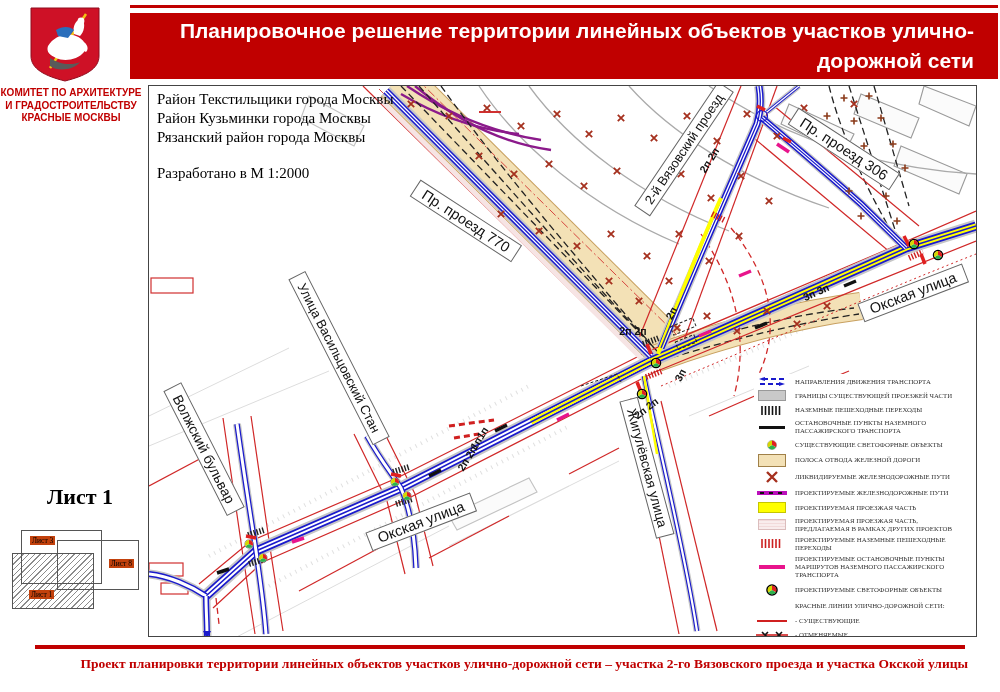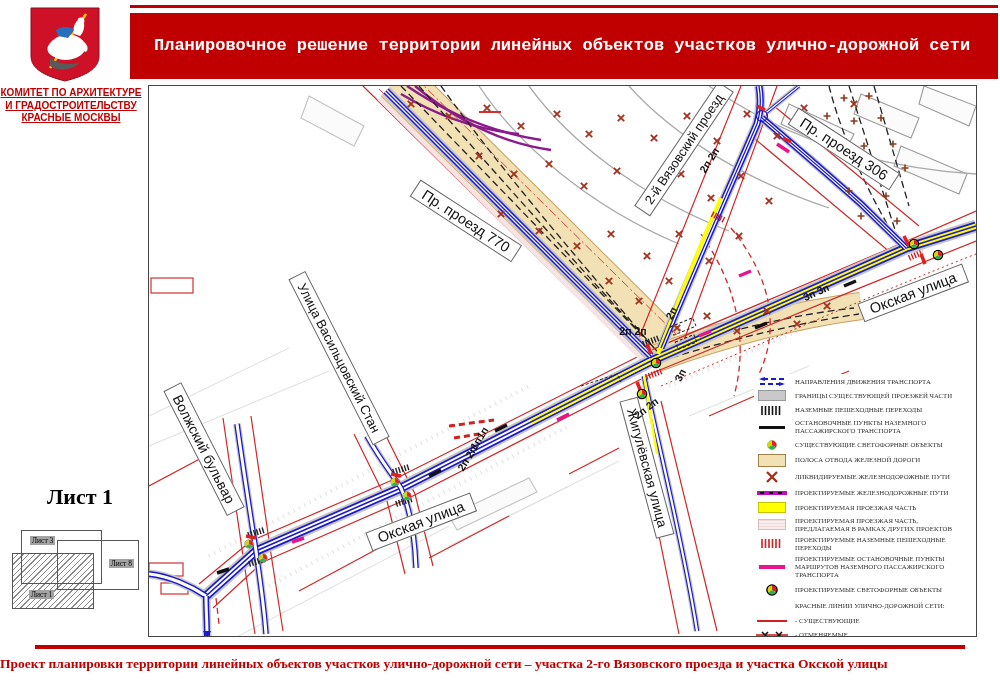--- a/index.html
+++ b/index.html
@@ -2,25 +2,25 @@
 <html lang="ru"><head>
 <meta charset="utf-8">
 <style>
   html,body{margin:0;padding:0;}
   body{width:1000px;height:692px;position:relative;background:#fff;overflow:hidden;
        font-family:"Liberation Sans",sans-serif;}
   
   .top-rule{position:absolute;left:130px;top:5px;width:868px;height:2.5px;background:#C00000;}
   .banner{position:absolute;left:130px;top:13px;width:868px;height:66px;background:#C00000;
           display:flex;align-items:center;justify-content:center;}
-  .banner-title{width:820px;text-align:left;color:#fff;font-family:Liberation Mono, monospace;
-          font-weight:bold;font-size:17px;line-height:30px;}
+  .banner-title{width:820px;text-align:right;color:#fff;font-family:Liberation Sans, sans-serif;
+          font-weight:bold;font-size:21px;line-height:30px;}
   .emblem{position:absolute;left:28px;top:6px;}
   .committee{position:absolute;left:0px;top:87px;width:142px;text-align:center;color:#C00000;
-          font-weight:bold;font-size:10px;line-height:12.5px;text-decoration:underline;}
+          font-weight:bold;font-size:10px;line-height:12.5px;}
   
   .map{position:absolute;left:148px;top:85px;width:827px;height:550px;border:1px solid #444;
        background:#fff;overflow:hidden;}
   .map svg.draw{position:absolute;left:0;top:0;}
   .districts{position:absolute;left:8px;top:4px;font-family:"Liberation Serif",serif;
        font-size:15px;line-height:19px;color:#000;}
   .scale-note{margin-top:17px;}
   .slabel{position:absolute;transform:translate(-50%,-50%) rotate(var(--r));background:#fff;
        border:1px solid #666;padding:1px 9px;font-size:14px;color:#111;white-space:nowrap;}
   .lane{position:absolute;transform:translate(-50%,-50%) rotate(var(--r));
@@ -35,24 +35,24 @@
   
   .sheet-title{position:absolute;left:28px;top:484px;width:104px;text-align:center;
        font-family:"Liberation Serif",serif;font-weight:bold;font-size:22px;color:#000;}
   .sheets{position:absolute;left:8px;top:528px;width:140px;height:86px;}
   .shrect{position:absolute;border:1px solid #555;font-family:"Liberation Serif",serif;
        font-size:7.5px;color:#000;}
   .sh3{left:13px;top:2px;width:79px;height:52px;}
   .sh2{left:49px;top:12px;width:80px;height:48px;}
   .sh1{left:4px;top:25px;width:80px;height:54px;
        background:repeating-linear-gradient(135deg,rgba(90,90,90,0) 0 3px,rgba(90,90,90,.7) 3px 4px);}
-  .shlab{position:absolute;background:#a3a3a3;padding:0 2px;}
+  .shlab{position:absolute;background:#c2410c;padding:0 2px;}
   
   .footer-rule{position:absolute;left:35px;top:645px;width:930px;height:4px;background:#C00000;}
-  .footer-text{position:absolute;left:0;top:656px;width:968px;text-align:left;color:#C00000;
+  .footer-text{position:absolute;left:0;top:656px;width:968px;text-align:right;color:#C00000;
        font-family:"Liberation Serif",serif;font-weight:bold;font-size:13.5px;}
 </style>
 </head>
 <body>
 
 <div class="top-rule"></div>
 
 <svg class="emblem" width="74" height="76" viewBox="0 0 74 76">
   <path d="M3,2 H71 V50 C71,63 57,70 37,75 C17,70 3,63 3,50 Z" fill="#CE1126" stroke="#8E0C1E" stroke-width="1"></path>
   <path d="M58,8 L22,62" stroke="#F2C514" stroke-width="2.5"></path>
@@ -356,20 +356,26 @@
     <use href="#tlE" transform="translate(100,458)"></use>
     <use href="#tlE" transform="translate(114,472)"></use>
     <use href="#tlE" transform="translate(246,396)"></use>
     <use href="#tlE" transform="translate(258,410)"></use>
     <use href="#tlP" transform="translate(507,277)"></use>
     <use href="#tlP" transform="translate(493,308)"></use>
     <use href="#tlP" transform="translate(765,158)"></use>
     <use href="#tlP" transform="translate(789,169)"></use>
   </svg>
 
+  <div class="districts">
+    <div>Район Текстильщики города Москвы</div>
+    <div>Район Кузьминки города Москвы</div>
+    <div>Рязанский район города Москвы</div>
+    <div class="scale-note">Разработано в М 1:2000</div>
+  </div>
 
   <div class="slabel" style="left:317px;top:135px;--r:33deg;font-size:14.5px">Пр. проезд 770</div>
   <div class="slabel" style="left:535px;top:63px;--r:-56deg;font-size:13px">2-й Вязовский проезд</div>
   <div class="slabel" style="left:695px;top:63px;--r:33deg;font-size:14.5px">Пр. проезд 306</div>
   <div class="slabel" style="left:764px;top:207px;--r:-21deg;font-size:14.5px">Окская улица</div>
   <div class="slabel" style="left:272px;top:436px;--r:-21deg;font-size:14.5px">Окская улица</div>
   <div class="slabel" style="left:55px;top:363px;--r:63deg;font-size:14px">Волжский бульвар</div>
   <div class="slabel" style="left:190px;top:272px;--r:63deg;font-size:13px">Улица Васильцовский Стан</div>
   <div class="slabel" style="left:498px;top:382px;--r:75deg;font-size:13.5px">Жигулёвская улица</div>
 

